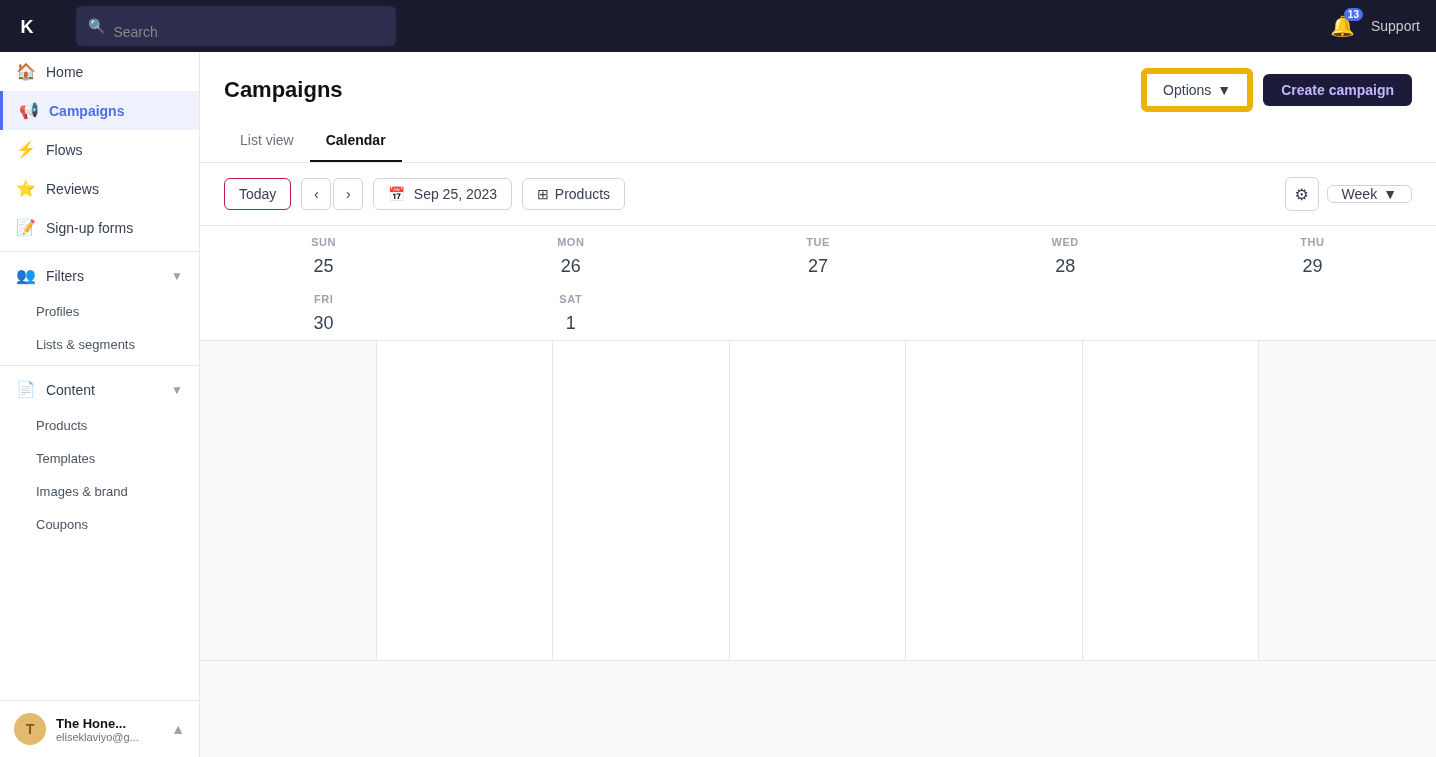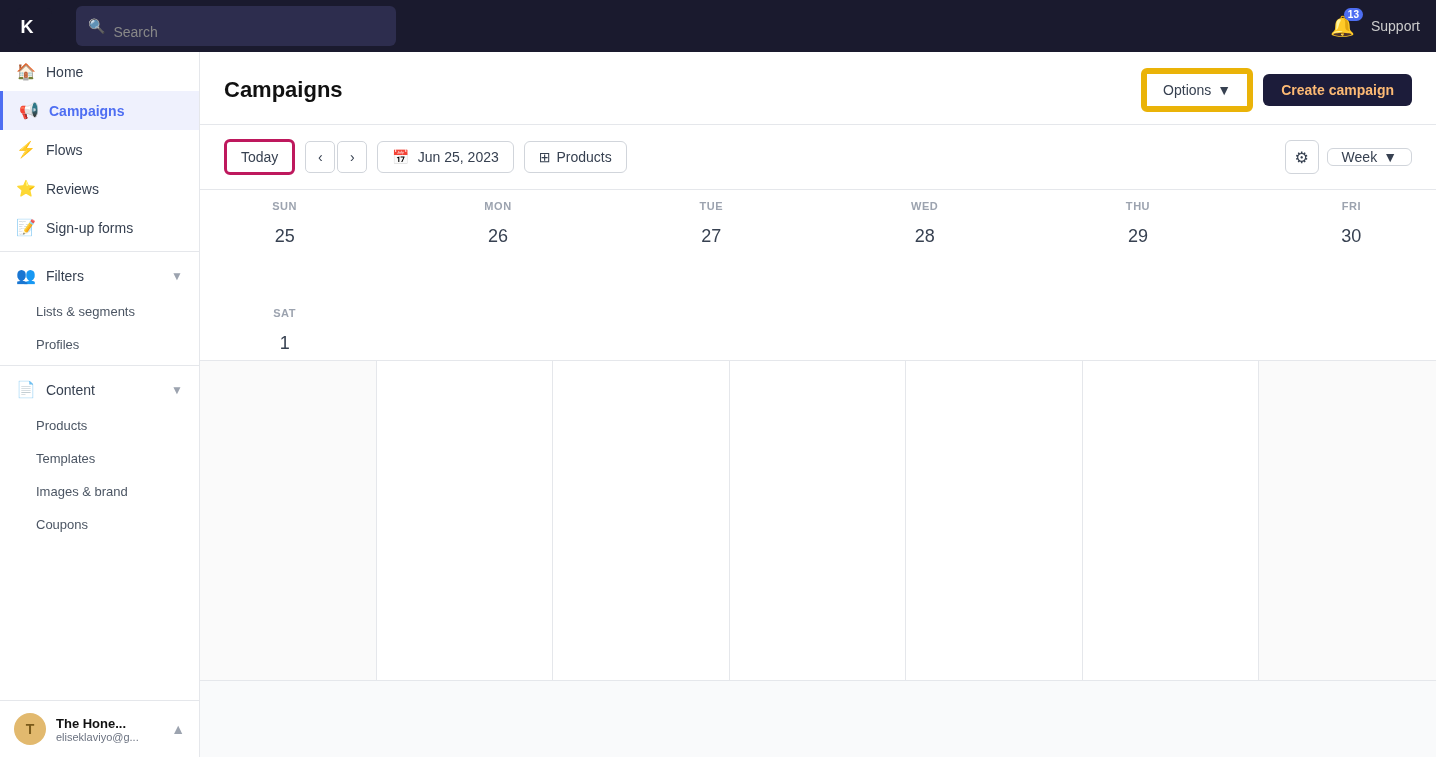--- a/index.html
+++ b/index.html
@@ -129,42 +129,42 @@
     }
     .page-title { font-size: 22px; font-weight: 700; color: #111; }
     .header-actions { display: flex; gap: 10px; align-items: center; }
     .btn-options {
       background: #fff; border: 6px solid #eab308;
       border-radius: 6px; padding: 8px 16px;
       font-size: 14px; color: #374151;
       cursor: pointer; display: flex; align-items: center; gap: 6px;
     }
     .btn-create-campaign {
-      background: #1c1c3a; color: #fdba74;
+      background: #1c1c3a; color: #c4b5fd;
       border: none; border-radius: 6px;
       padding: 8px 18px; font-size: 14px; font-weight: 600;
       cursor: pointer;
     }
     .tabs { display: flex; gap: 0; }
     .tab {
       padding: 8px 16px 12px;
       font-size: 14px; color: #6b7280;
       cursor: pointer; border-bottom: 2px solid transparent;
     }
     .tab.active { color: #111; font-weight: 600; border-bottom: 2px solid #111; }
 
     
     .calendar-toolbar {
       display: flex; align-items: center; gap: 10px;
       padding: 14px 24px;
       background: #fff;
       border-bottom: 1px solid #e5e7eb;
     }
     .btn-today {
-      background: #fff; border: 3px solid #be185d;
+      background: #fff; border: 1px solid #be185d;
       border-radius: 6px; padding: 7px 14px;
       font-size: 14px; color: #374151; cursor: pointer;
     }
     .nav-arrows { display: flex; gap: 2px; }
     .arrow-btn {
       background: #fff; border: 1px solid #d1d5db;
       border-radius: 5px; width: 30px; height: 32px;
       display: flex; align-items: center; justify-content: center;
       cursor: pointer; font-size: 14px; color: #374151;
     }
@@ -191,34 +191,33 @@
       border: 1px solid #d1d5db; border-radius: 6px;
       padding: 0 14px; background: #fff;
       font-size: 14px; color: #374151; cursor: pointer;
       display: flex; align-items: center; gap: 6px;
     }
 
     
     .calendar-grid { flex: 1; overflow: auto; }
     .calendar-header-row {
       display: grid;
-      grid-template-columns: repeat(6, 1fr);
+      grid-template-columns: repeat(5, 1fr);
       background: #fff;
       border-bottom: 1px solid #e5e7eb;
-      gap: 44px;
     }
     .cal-day-header {
       padding: 10px 0 6px;
       text-align: center;
     }
     .cal-day-name {
       font-size: 11px; font-weight: 600; color: #9ca3af; text-transform: uppercase; letter-spacing: 0.05em;
     }
     .cal-day-num {
-      font-size: 18px; font-weight: 500; color: #374151; margin-top: 14px;
+      font-size: 18px; font-weight: 500; color: #374151; margin-top: 8px;
     }
     .calendar-body {
       display: grid;
       grid-template-columns: repeat(7, 1fr);
       flex: 1;
     }
     .cal-cell {
       border-right: 1px solid #e5e7eb;
       border-bottom: 1px solid #e5e7eb;
       min-height: 320px;
@@ -278,24 +277,24 @@
     <div class="sidebar-divider"></div>
 
     <div class="sidebar-section-header">
       <span style="display:flex;align-items:center;gap:10px;">
         <span class="item-icon">👥</span>
         <span>Filters</span>
       </span>
       <span style="font-size:12px;color:#9ca3af;">▼</span>
     </div>
     <div class="sidebar-sub-item">
+      <span>Profiles</span>
+    </div>
+    <div class="sidebar-sub-item">
       <span>Lists &amp; segments</span>
-    </div>
-    <div class="sidebar-sub-item">
-      <span>Profiles</span>
     </div>
 
     <div class="sidebar-divider"></div>
 
     <div class="sidebar-section-header">
       <span style="display:flex;align-items:center;gap:10px;">
         <span class="item-icon">📄</span>
         <span>Content</span>
       </span>
       <span style="font-size:12px;color:#9ca3af;">▼</span>
@@ -329,35 +328,39 @@
       <div class="page-header-top">
         <h1 class="page-title">Campaigns</h1>
         <div class="header-actions">
           <button class="btn-options">
             <span>Options</span>
             <span>▼</span>
           </button>
           <button class="btn-create-campaign">Create campaign</button>
         </div>
       </div>
+      <div class="tabs">
+        <div class="tab">List view</div>
+        <div class="tab active">Calendar</div>
+      </div>
     </div>
 
     <div class="calendar-toolbar">
       <button class="btn-today">Today</button>
       <div class="nav-arrows">
         <button class="arrow-btn">
           <span>‹</span>
         </button>
         <button class="arrow-btn">
           <span>›</span>
         </button>
       </div>
       <div class="date-display">
         <span style="font-size:14px;">📅</span>
-        <span>Jun 25, 2023</span>
+        <span>Sep 25, 2023</span>
       </div>
       <button class="filter-btn">
         <span style="font-size:14px;">⊞</span>
         <span>Products</span>
       </button>
       <div class="toolbar-right">
         <button class="settings-btn">
           <span>⚙</span>
         </button>
         <div class="week-select">

